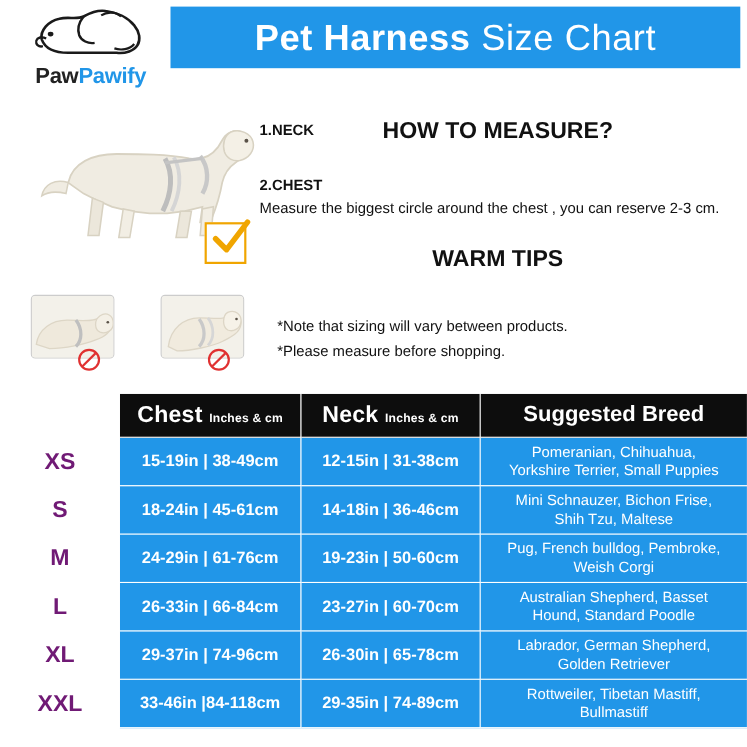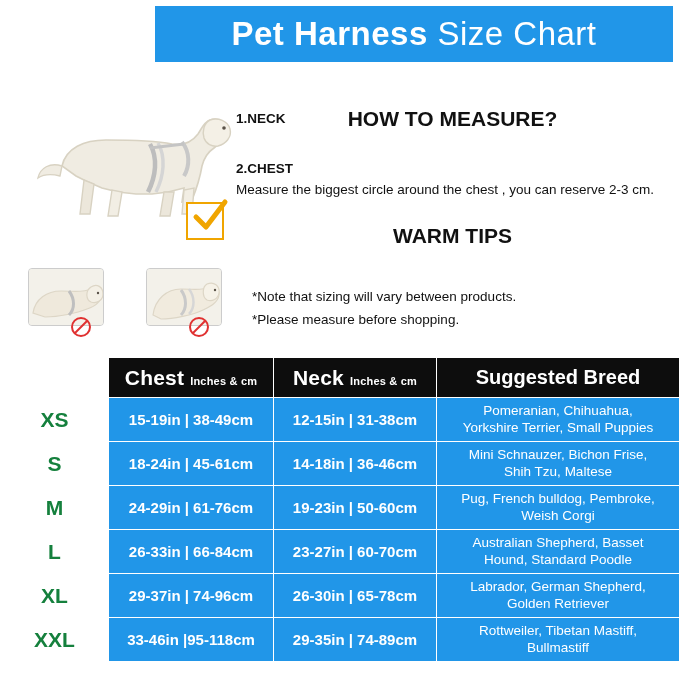--- a/index.html
+++ b/index.html
@@ -182,21 +182,21 @@
     align-items: baseline;
     justify-content: center;
   }
   .th-breed {
     font-size: 20px;
     font-weight: bold;
   }
   tbody tr { height: 44px; }
   td.size-cell {
     background: #ffffff;
-    color: #15803d;
+    color: #701a75;
     font-size: 21px;
     font-weight: bold;
     text-align: center;
     border-left-color: #ffffff;
     border-right-color: #222222;
     border-top-color: #ffffff;
     border-bottom-color: #ffffff;
   }
   td.size-cell.first { border-top-color: #ffffff; }
   td.val-cell {
@@ -221,20 +221,33 @@
 
 <div id="page">
 
   <div class="header-bar">
     <div class="header-title">
       <span class="bold">Pet Harness</span>
       <span class="light">Size Chart</span>
     </div>
   </div>
 
+  <div class="logo-wrap">
+    <svg class="logo-dog" viewBox="0 0 100 48">
+      <path d="M6 30 C4 22, 12 13, 22 11 C30 9, 38 12, 44 9 C50 6, 56 3, 64 4 C74 5, 84 10, 90 17 C95 23, 96 30, 93 35 C90 40, 82 43, 74 42 L30 42 C18 42, 9 38, 6 30 Z" fill="none" stroke="#1a1a1a" stroke-width="2.4" stroke-linejoin="round"></path>
+      <path d="M44 9 C40 14, 38 20, 40 26 C42 31, 48 34, 54 33" fill="none" stroke="#1a1a1a" stroke-width="2.2"></path>
+      <path d="M10 29 C6 27, 2 28, 1 31 C0 34, 3 37, 7 36" fill="none" stroke="#1a1a1a" stroke-width="2.2"></path>
+      <ellipse cx="14" cy="25" rx="2.6" ry="2.2" fill="#1a1a1a"></ellipse>
+      <path d="M60 8 C66 4, 74 5, 78 9" fill="none" stroke="#1a1a1a" stroke-width="2"></path>
+      <path d="M72 38 C78 40, 86 39, 90 34" fill="none" stroke="#1a1a1a" stroke-width="2"></path>
+    </svg>
+    <div class="logo-text">
+      <span class="dark">Paw</span><span>Pawify</span>
+    </div>
+  </div>
 
   <div class="dog-photo">
     <svg class="dog-body" viewBox="0 0 215 125">
       <rect x="0" y="0" width="215" height="125" fill="#ffffff"></rect>
 
       <path d="M30 62 C34 44, 52 36, 74 36 C96 36, 120 36, 140 40 C152 42, 160 38, 166 30 C170 24, 172 18, 178 16 C186 13, 194 18, 194 26 C194 34, 188 40, 182 44 C176 48, 172 54, 170 62 C168 74, 164 86, 160 96 L150 98 L152 84 L136 88 L120 90 L104 90 L86 88 L70 84 L56 78 L44 72 Z" fill="#f0ece2" stroke="#d8d2c2" stroke-width="1.6"></path>
 
       <path d="M52 76 L48 110 L58 110 L62 80 Z" fill="#ece7db" stroke="#d8d2c2" stroke-width="1.4"></path>
       <path d="M80 86 L76 112 L86 112 L90 88 Z" fill="#f2eee4" stroke="#d8d2c2" stroke-width="1.4"></path>
       <path d="M132 88 L128 112 L138 112 L142 88 Z" fill="#ece7db" stroke="#d8d2c2" stroke-width="1.4"></path>
@@ -349,21 +362,21 @@
             <td class="breed-cell">Australian Shepherd,  Basset<br>Hound,  Standard Poodle</td>
           </tr>
           <tr>
             <td class="size-cell">XL</td>
             <td class="val-cell">29-37in | 74-96cm</td>
             <td class="val-cell">26-30in | 65-78cm</td>
             <td class="breed-cell">Labrador,  German Shepherd,<br>Golden Retriever</td>
           </tr>
           <tr>
             <td class="size-cell">XXL</td>
-            <td class="val-cell">33-46in |95-118cm</td>
+            <td class="val-cell">33-46in |84-118cm</td>
             <td class="val-cell">29-35in | 74-89cm</td>
             <td class="breed-cell">Rottweiler,  Tibetan Mastiff,<br>Bullmastiff</td>
           </tr>
         </tbody>
     </table>
   </div>
 
 </div>
 
 </body></html>

